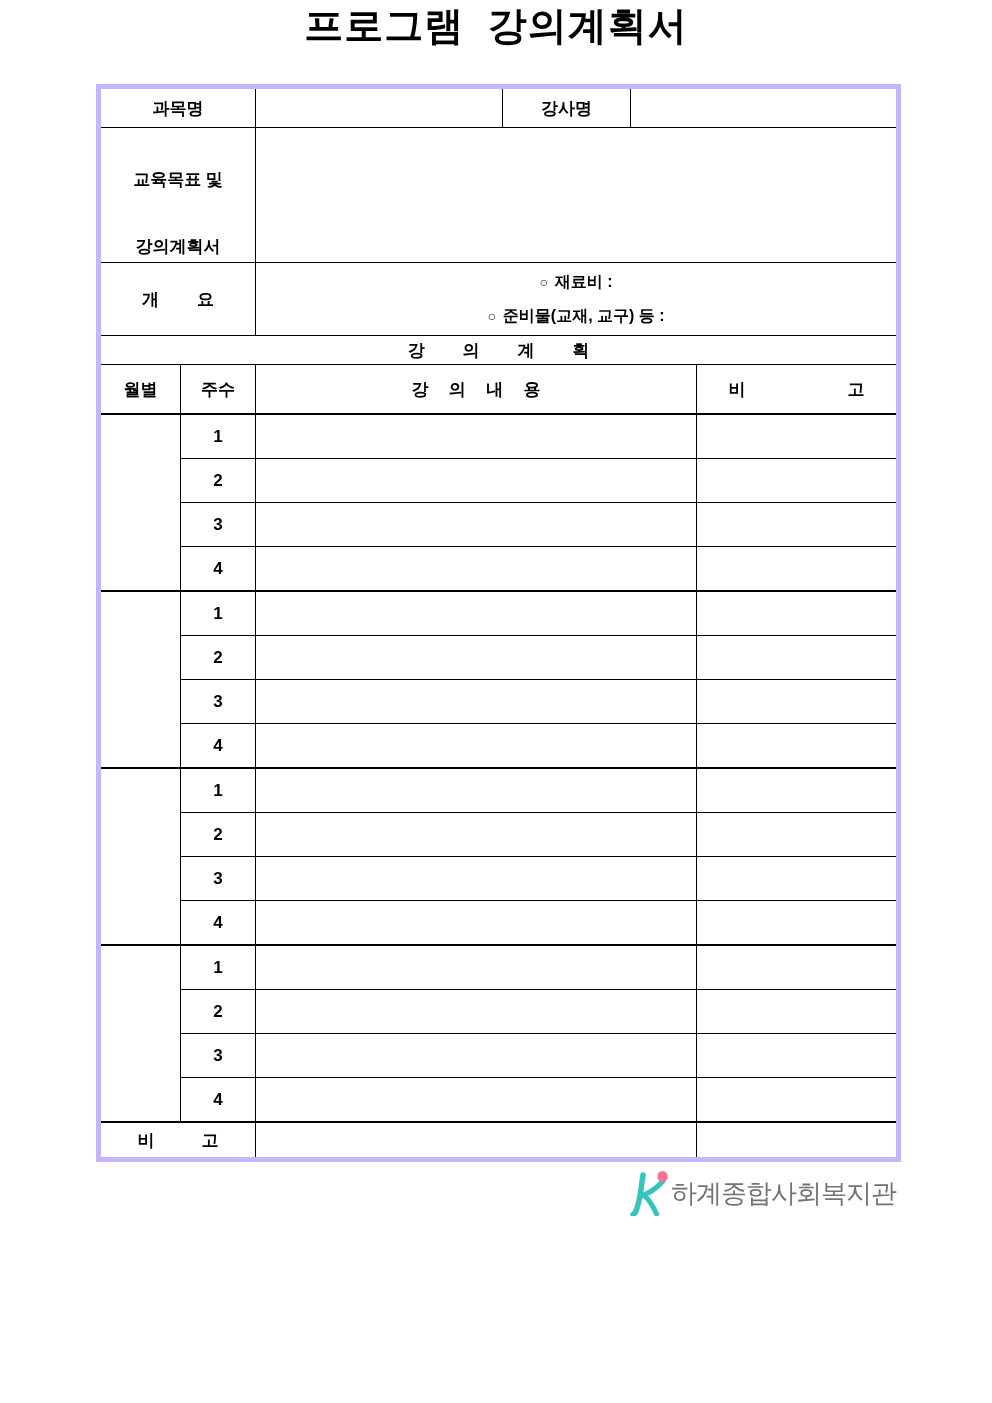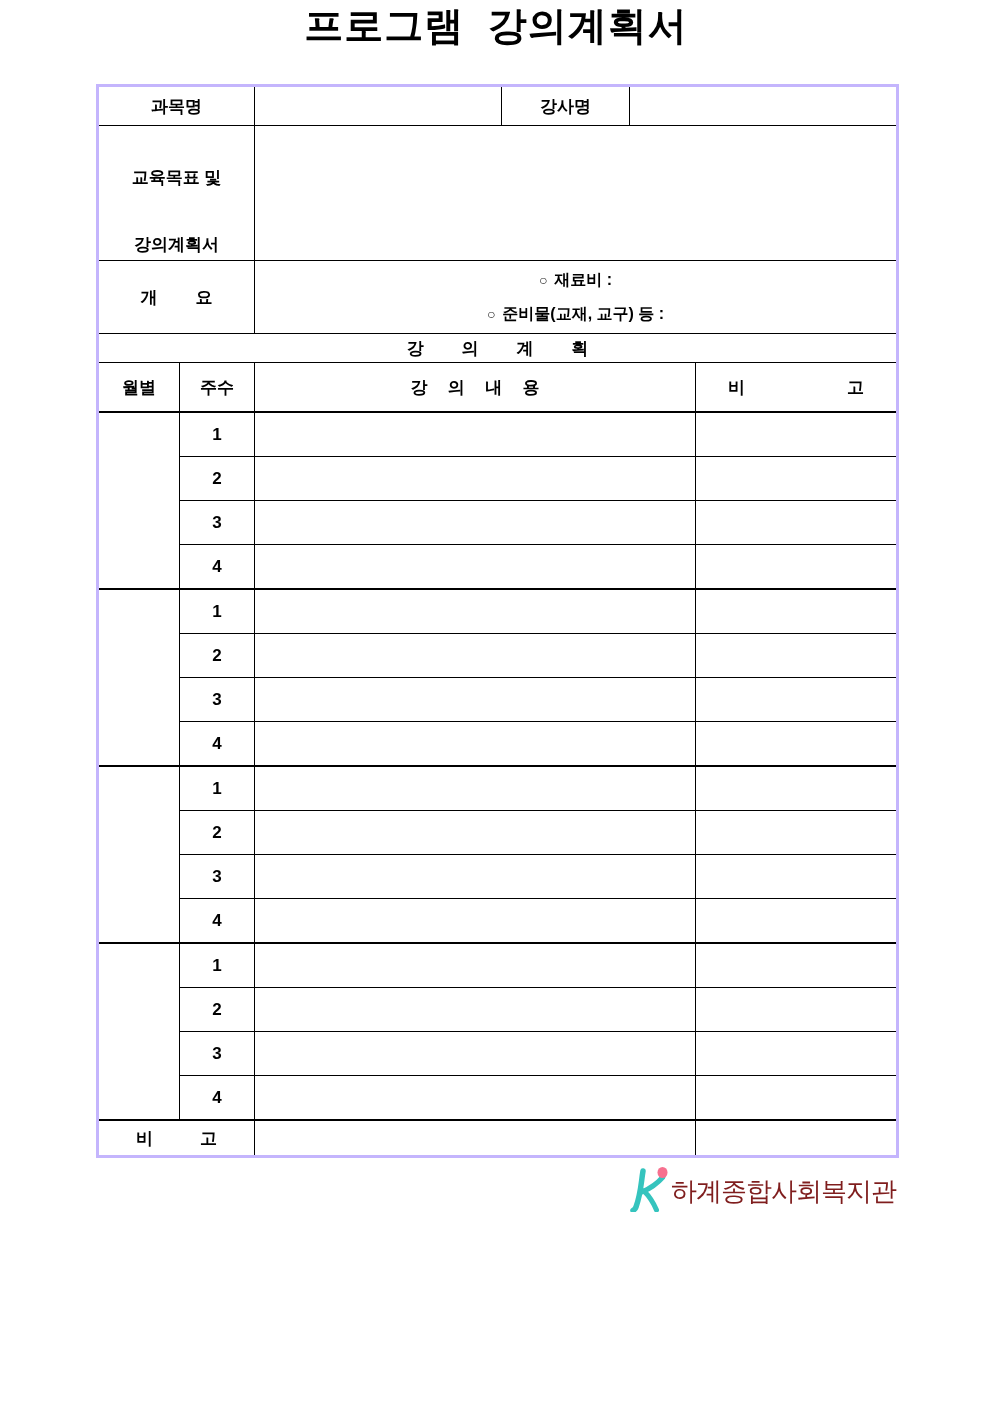--- a/index.html
+++ b/index.html
@@ -8,21 +8,21 @@
 
   .doc-title {
     margin:0; height:52px; line-height:52px;
     text-align:center; font-size:39px; font-weight:bold;
     letter-spacing:1px; white-space:pre;
   }
 
   table.form {
     border-collapse:collapse; table-layout:fixed;
     width:800px; margin:32px 0 0 96px;
-    border:3px solid #c4b5fd;
+    border:5px solid #c4b5fd;
   }
   table.form td {
     border:1.5px solid #000;
     text-align:center; vertical-align:middle;
     font-size:17px; font-weight:bold; padding:0; overflow:hidden;
   }
   tr.group-start td { border-top:2.5px solid #000; }
 
   .ws-pre { white-space:pre; }
 
@@ -37,21 +37,21 @@
   .objectives-label div { line-height:31px;margin-top:36px; }
 
   td.overview-content { text-align:left; padding-left:10px; }
   .overview-item { line-height:33px; font-size:16px; }
   .overview-item .bullet { font-weight:normal; font-size:14px; margin-right:7px; color:#222; }
 
   .footer-logo {
     display:flex; align-items:center; justify-content:flex-end;
     margin:8px 96px 0 0; gap:3px;
   }
-  .logo-text { font-size:26px; color:#7f1d1d; letter-spacing:-1px; line-height:46px; }
+  .logo-text { font-size:26px; color:#737373; letter-spacing:-1px; line-height:46px;font-family:Liberation Mono, monospace; }
 </style>
 </head>
 <body>
 
 <div class="page">
 
   <h1 class="doc-title">프로그램  강의계획서</h1>
 
   <table class="form">
     <colgroup>

